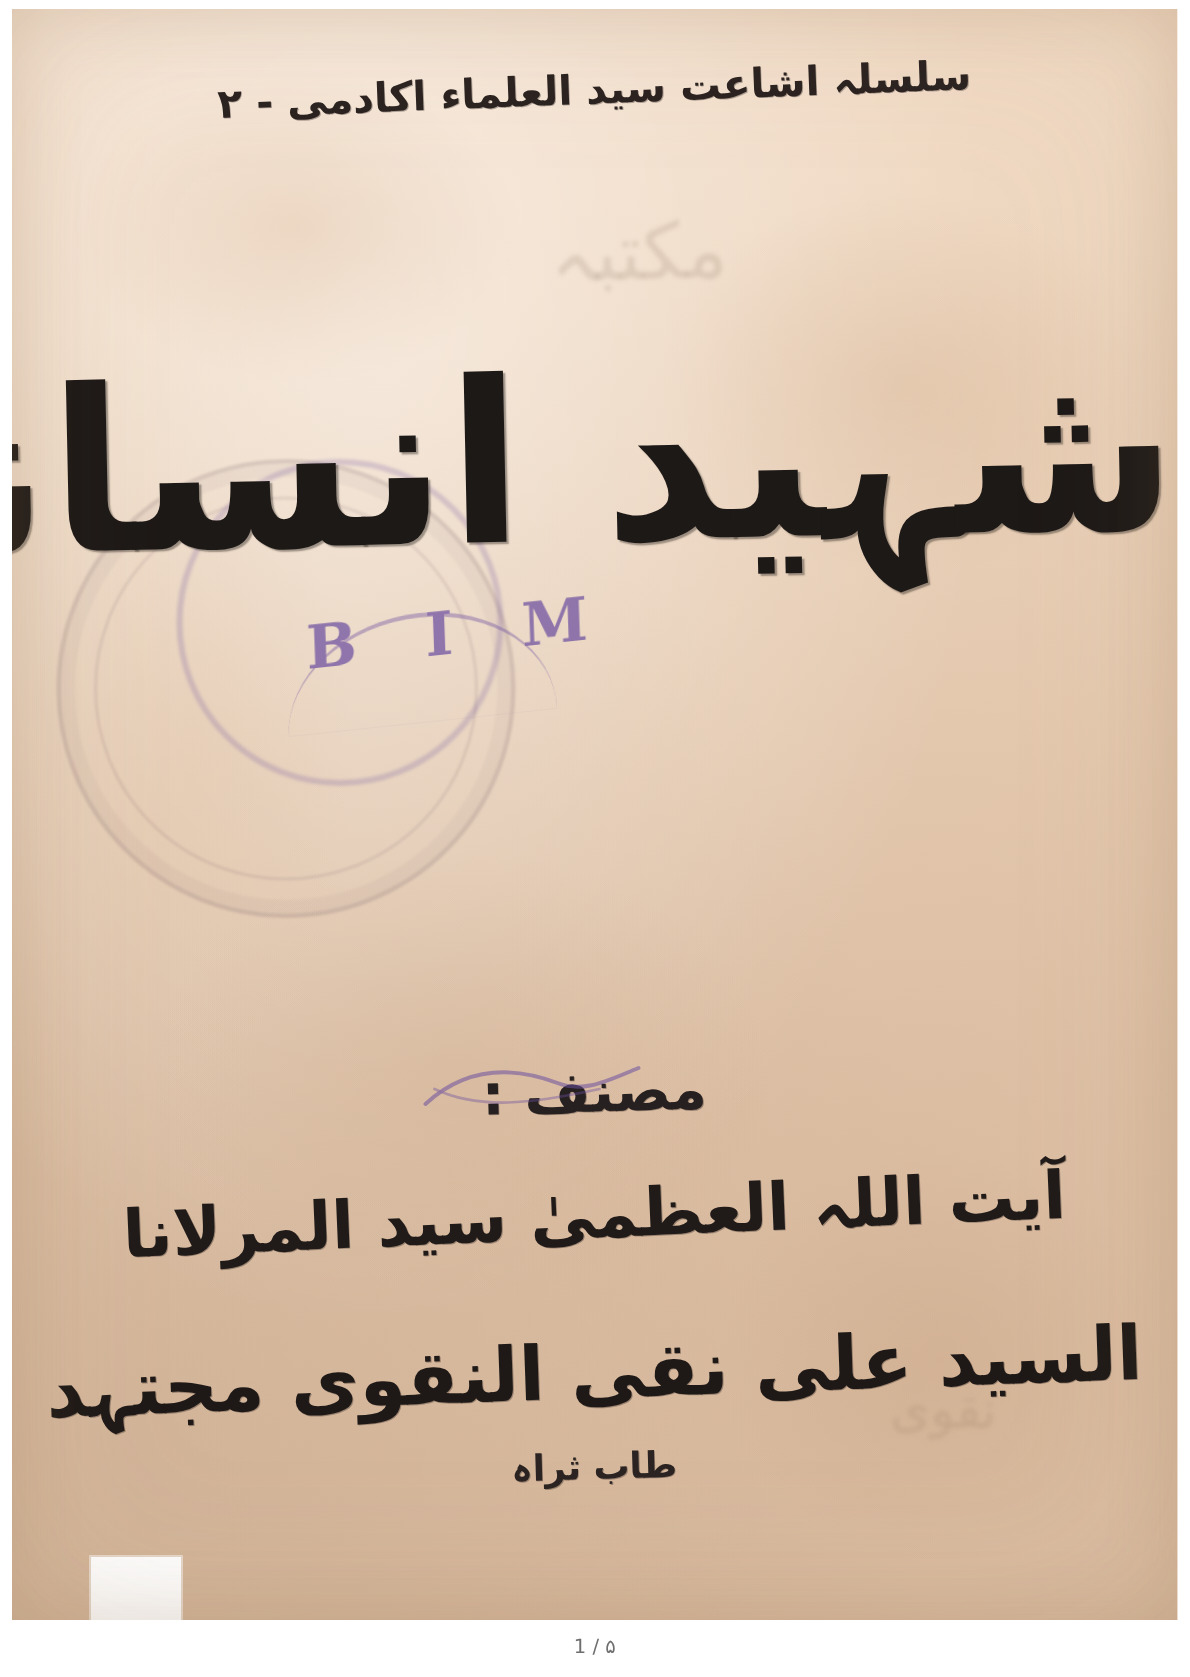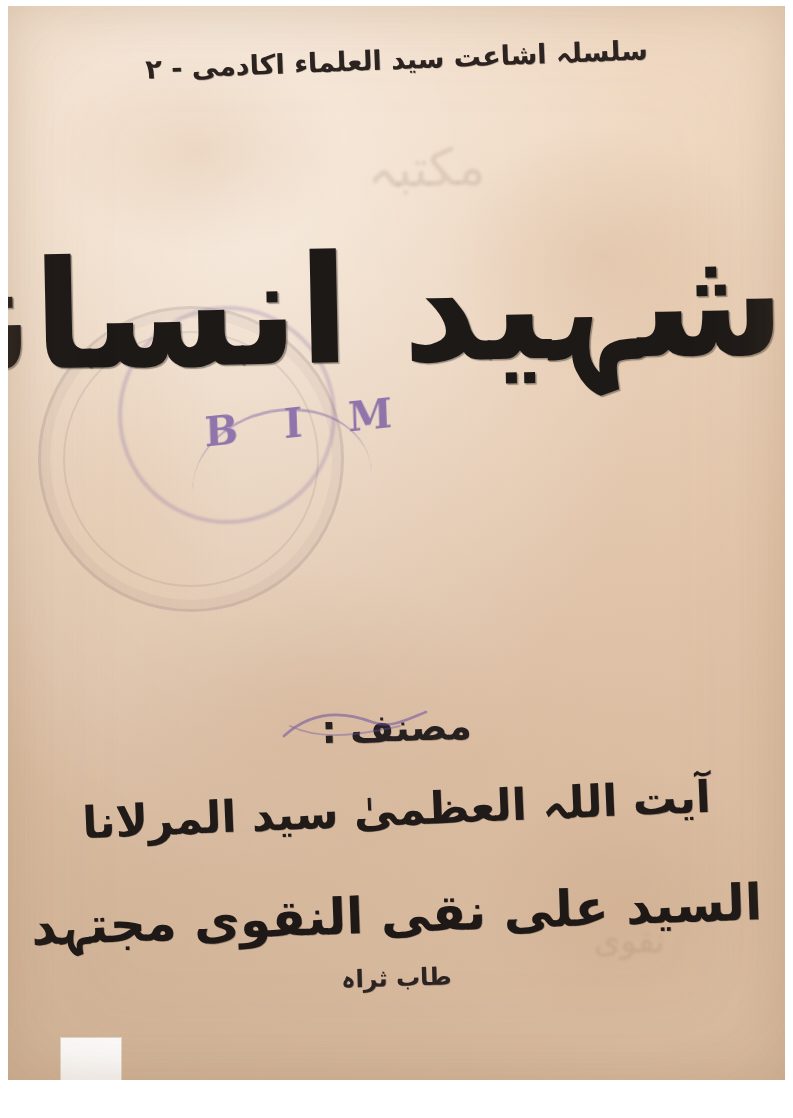--- a/index.html
+++ b/index.html
@@ -290,14 +290,15 @@
 
     <div class="hand author-line-2">السید علی نقی النقوی مجتہد</div>
 
     <div class="hand author-suffix">طاب ثراہ</div>
 
     <div class="corner-box"></div>
 
     <div class="edge-shadow"></div>
   </div>
 
+  <div class="footer">1 / ۵</div>
 
 </div>
 
 </body></html>

